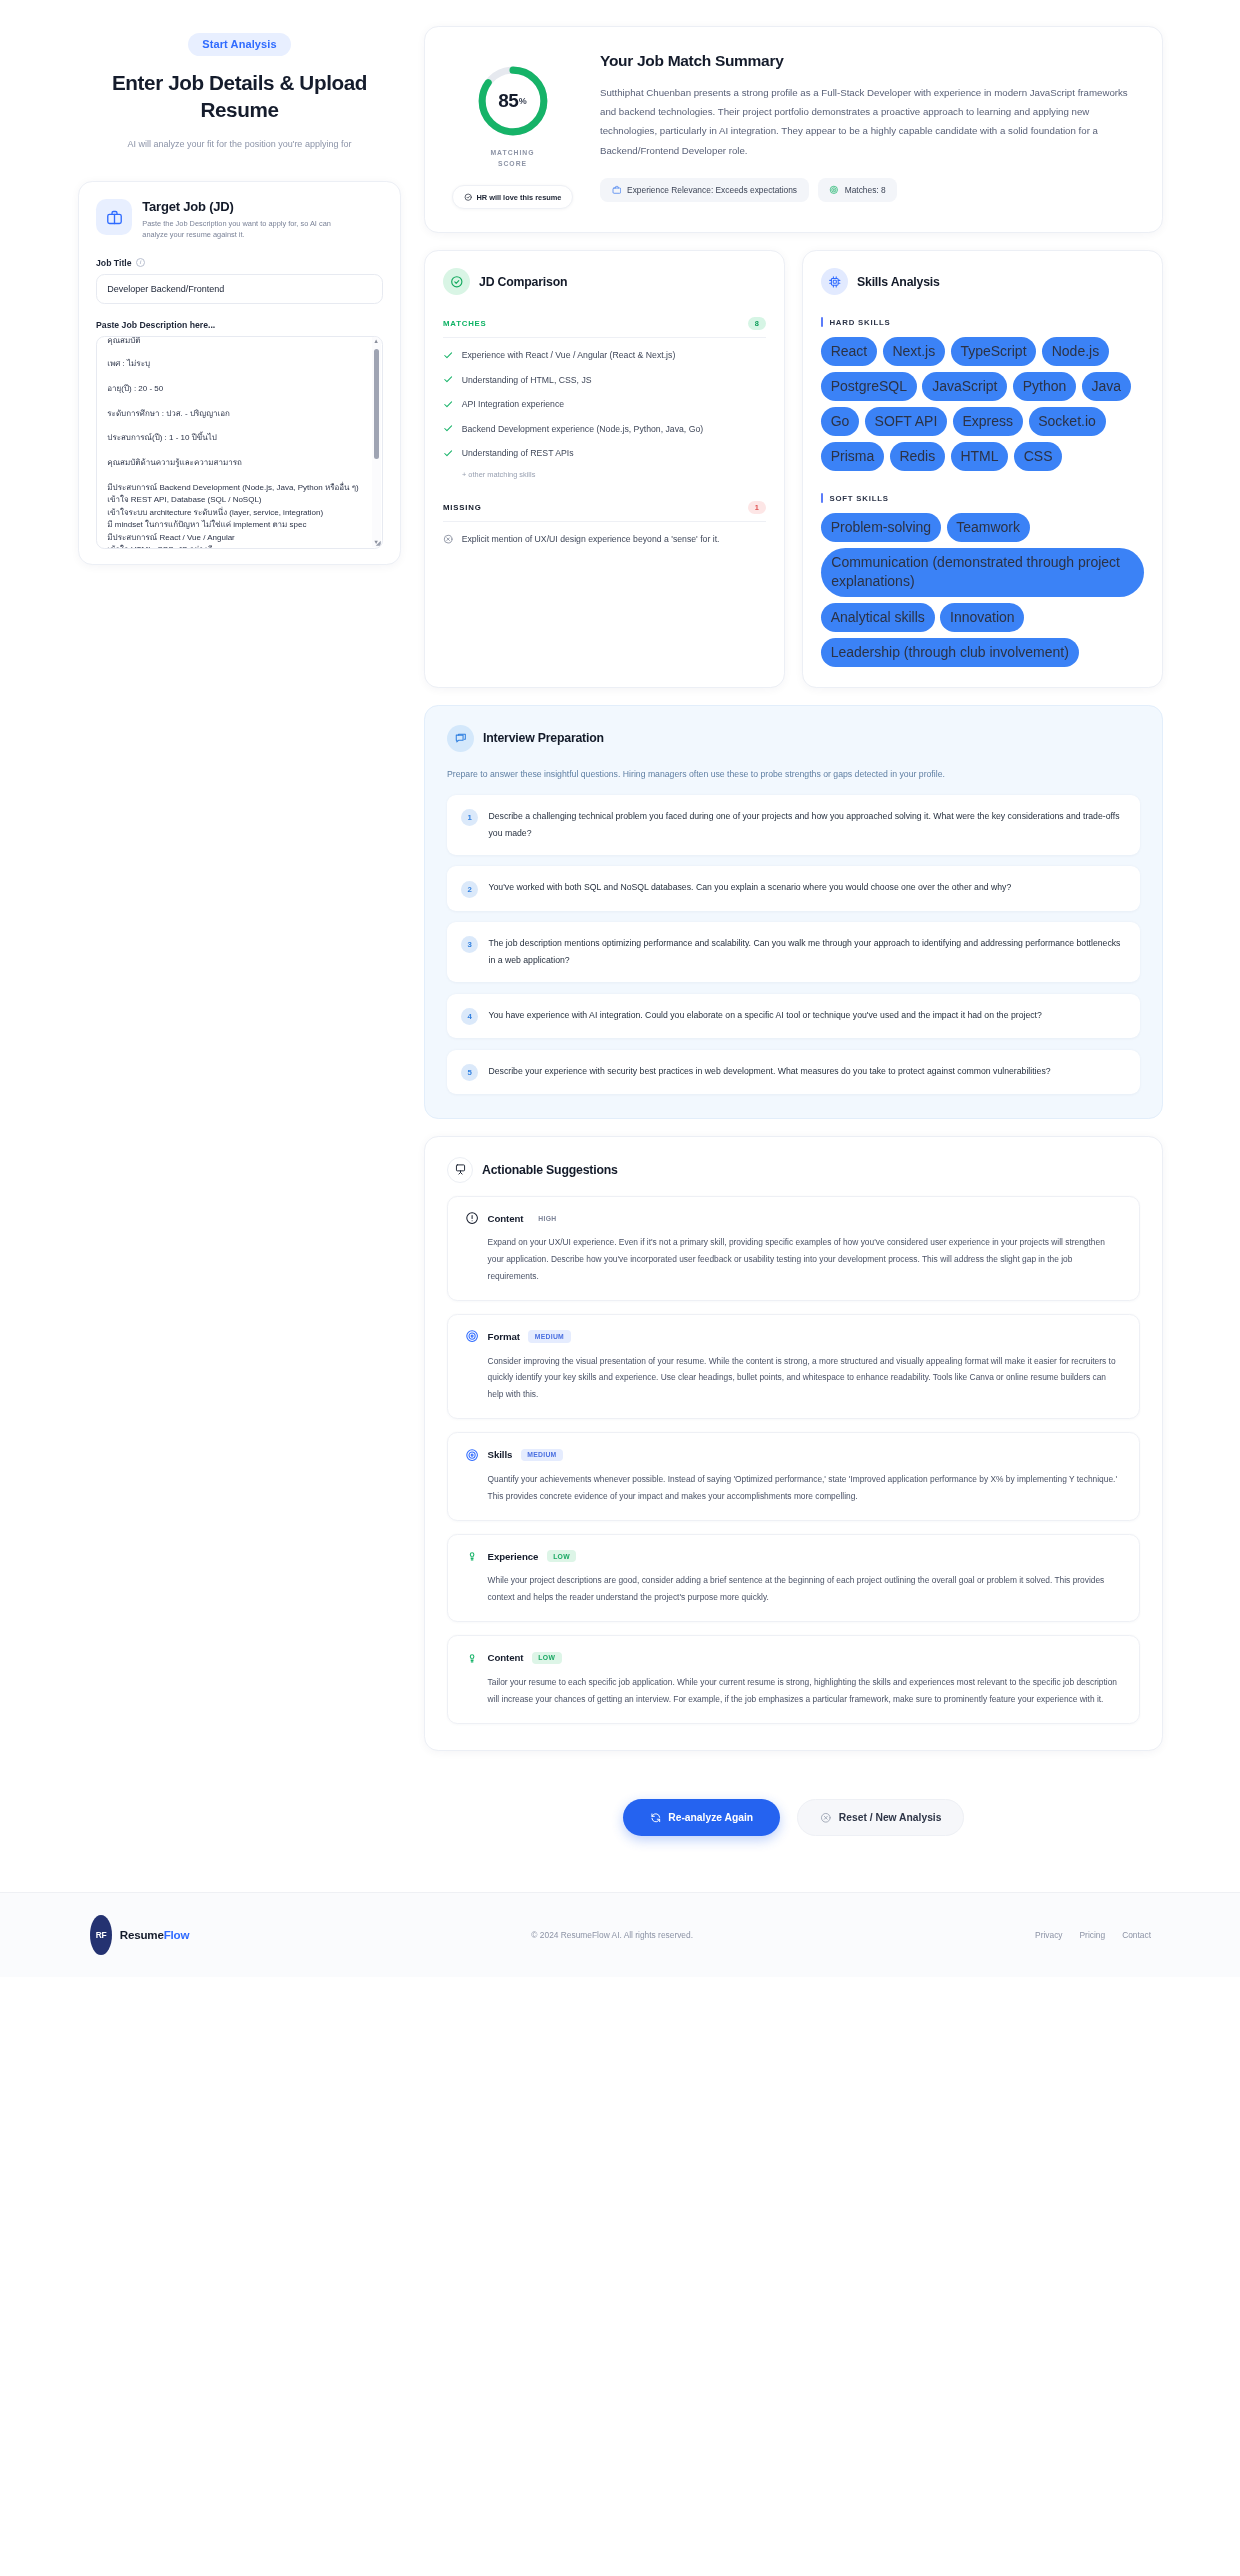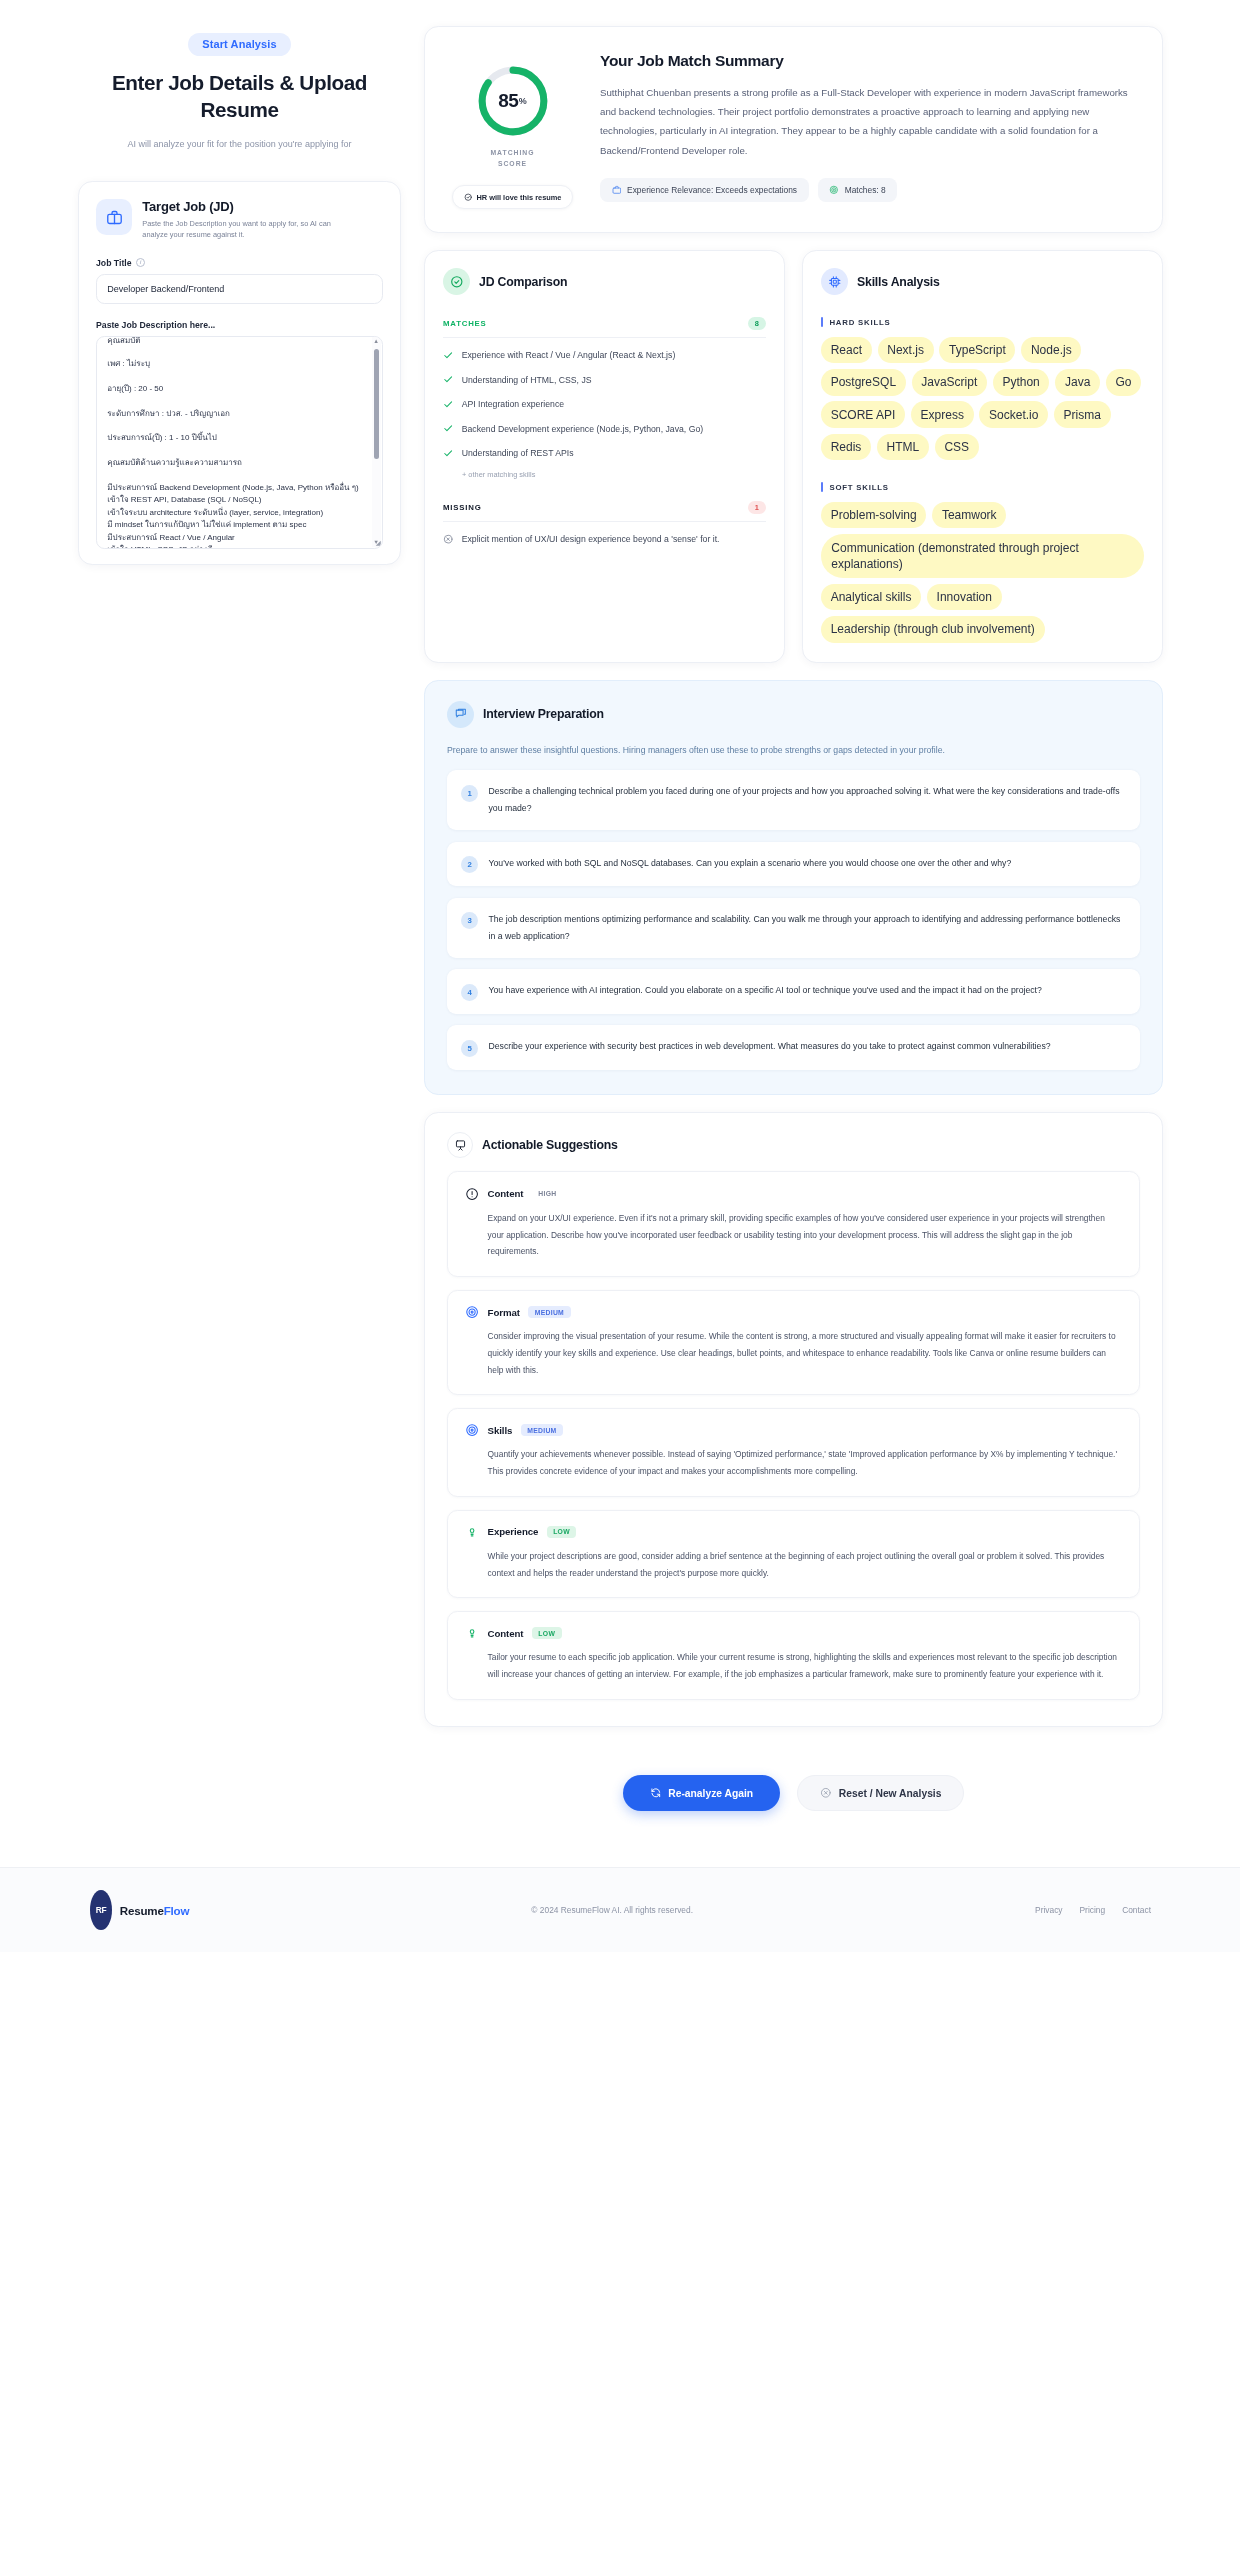--- a/index.html
+++ b/index.html
@@ -205,22 +205,22 @@
   .match-txt { font-size: 8.7px; line-height:1.55; color:#3f4759; }
   .more-skills { font-size: 7.4px; color:#98a0b1; margin-top: 9.7px; padding-left: 19px;}
   .missing-item { display:flex; gap:8.4px; align-items:flex-start; margin-top: 11.6px; }
   .x-ic { flex:0 0 10.3px; width:10.3px; height:10.3px; color:#7e8596; margin-top:0.6px;}
 
   .skill-group-label { display:flex; align-items:center; gap:6.5px; margin-top: 22px; }
   .skill-bar { width: 1.9px; height: 9.7px; border-radius:1.3px; background:#5b7cfa; }
   .skill-group-title { font-size: 7.8px; font-weight:800; letter-spacing:0.8px; color:#2c3448; }
   .tag-wrap { display:flex; flex-wrap:wrap; gap: 5.8px; margin-top: 9.7px; }
   .tag {
-    background:#fef9c3; color:#2b3245; border-radius:645px;
-    padding: 5.2px 9.7px; font-size: 12px; font-weight:500; line-height:1.35;
+    background:#3b82f6; color:#2b3245; border-radius:645px;
+    padding: 5.2px 9.7px; font-size: 14px; font-weight:500; line-height:1.35;
   }
   .tag.wide { width: 100%; padding: 5.8px 10.3px; }
 
   
   .interview-card {
     background:#f2f8fe; border:0.6px solid #e2eefb; border-radius:14.2px;
     padding: 19.4px 22px 24.6px 22px;
   }
   .iv-head { display:flex; align-items:center; gap:9px; }
   .iv-ic { width:27px; height:27px; border-radius:50%; background:#d4e8fb; display:flex; align-items:center; justify-content:center; flex:0 0 27px;}
@@ -497,21 +497,21 @@
           <div class="tag-wrap">
             <span class="tag">React</span>
             <span class="tag">Next.js</span>
             <span class="tag">TypeScript</span>
             <span class="tag">Node.js</span>
             <span class="tag">PostgreSQL</span>
             <span class="tag">JavaScript</span>
             <span class="tag">Python</span>
             <span class="tag">Java</span>
             <span class="tag">Go</span>
-            <span class="tag">SCORE API</span>
+            <span class="tag">SOFT API</span>
             <span class="tag">Express</span>
             <span class="tag">Socket.io</span>
             <span class="tag">Prisma</span>
             <span class="tag">Redis</span>
             <span class="tag">HTML</span>
             <span class="tag">CSS</span>
           </div>
 
           <div class="skill-group-label">
             <span class="skill-bar"></span>

